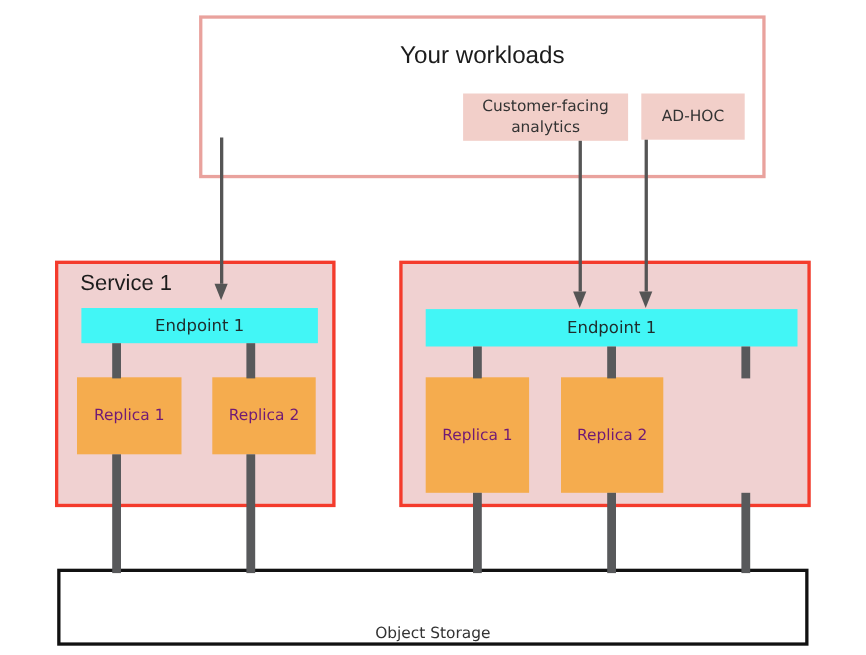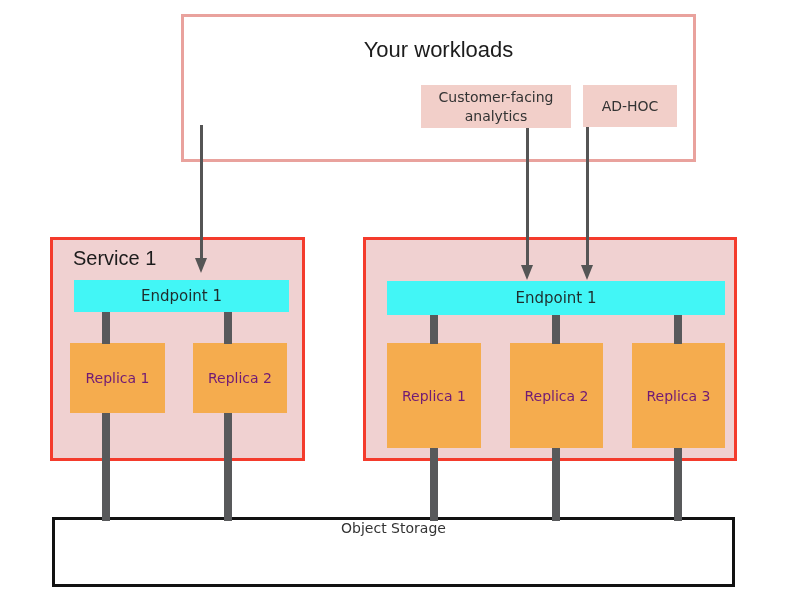--- a/index.html
+++ b/index.html
@@ -68,21 +68,21 @@
   .s1-r2 { left: 140px; top: 103px; width: 94px; height: 70px; }
   .s2-r1 { left: 21px;  top: 103px; width: 94px; height: 105px; }
   .s2-r2 { left: 144px; top: 103px; width: 93px; height: 105px; }
   .s2-r3 { left: 266px; top: 103px; width: 93px; height: 105px; }
 
   
   .storage {
     left: 52px; top: 517px; width: 683px; height: 70px;
     background: #ffffff;
     border: 3px solid var(--storage-border, #111111);
-    display: flex; align-items: flex-start; justify-content: center;
+    display: flex; align-items: flex-end; justify-content: center;
     font-size: 14px; color: #333333;
     z-index: 2;
   }
 
   
   .conn {
     position: absolute; width: 8px;
     background: var(--connector, #58595b);
     z-index: 5;
   }
@@ -139,21 +139,20 @@
     <div class="svc-title">Service 1</div>
     <div class="endpoint">Endpoint 1</div>
     <div class="replica s1-r1">Replica 1</div>
     <div class="replica s1-r2">Replica 2</div>
   </div>
 
   <div class="box service service-2">
     <div class="endpoint">Endpoint 1</div>
     <div class="replica s2-r1">Replica 1</div>
     <div class="replica s2-r2">Replica 2</div>
-    <div class="replica s2-r3">Replica 3</div>
   </div>
 
   <div class="conn c1"></div>
   <div class="conn c2"></div>
   <div class="conn c5"></div>
   <div class="conn c6"></div>
   <div class="conn c7"></div>
 
   <div class="conn c3"></div>
   <div class="conn c4"></div>

